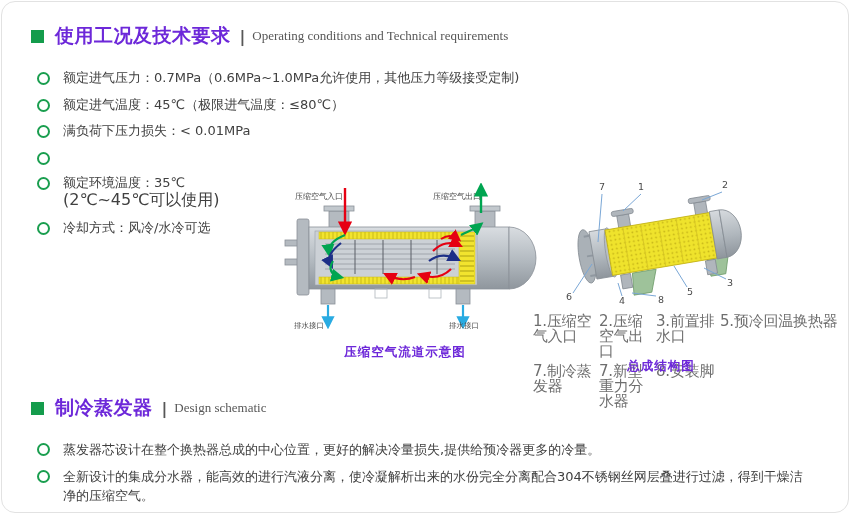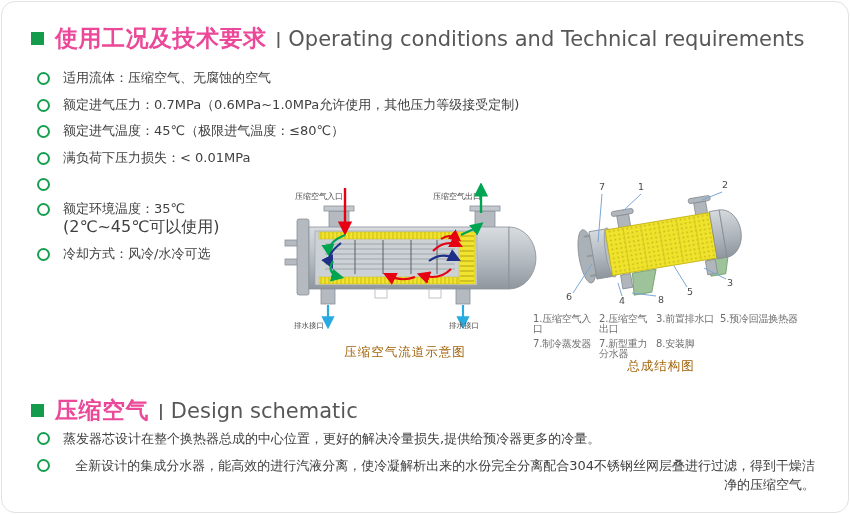--- a/index.html
+++ b/index.html
@@ -9,61 +9,57 @@
     font-family:"DejaVu Sans","Liberation Sans",sans-serif;
     color:#3f3f3f;
   }
   .page-frame{
     position:absolute;inset:1px;border:1px solid #e2e2e2;border-radius:14px;
     pointer-events:none;
   }
   
   .section-header{position:absolute;display:flex;align-items:center;}
   .sq{width:13px;height:13px;background:#149c4c;margin-right:11px;flex:0 0 auto;}
-  .title-zh{font-weight:bold;font-size:23px;color:#ec4899;letter-spacing:.5px;}
+  .title-zh{font-weight:bold;font-size:19px;color:#6d28d9;letter-spacing:.5px;}
   .title-sep{font-size:16px;color:#575757;margin:0 7px 0 9px;font-weight:bold;}
-  .title-en{font-size:21px;color:#575757;}
+  .title-en{font-size:13px;color:#575757;font-family:Liberation Serif, serif;}
   
   .blist{position:absolute;}
   .li{display:flex;align-items:flex-start;margin-bottom:9px;}
   .ring{flex:0 0 auto;width:9px;height:9px;border:2px solid #1a9e4f;border-radius:50%;
         margin:3px 13px 0 0;background:#fff;}
   .li-text{font-size:13px;line-height:17.5px;color:#404040;}
   .nowrap .li-text{white-space:nowrap;}
   .li-sub{font-size:16px;line-height:17.5px;color:#404040;}
   .s2 .li-text{line-height:19.5px;}
   
-  .caption{position:absolute;font-weight:normal;font-size:12.5px;color:#a16207;
+  .caption{position:absolute;font-weight:bold;font-size:12.5px;color:#6d28d9;
            text-align:center;letter-spacing:1px;}
   
   .legend{
     position:absolute;left:533px;top:314px;width:312px;
     display:grid;grid-template-columns:66px 57px 64px 1fr;
-    row-gap:5px;font-size:10px;color:#6e6e6e;letter-spacing:-0.2px;line-height:1;
+    row-gap:5px;font-size:15px;color:#6e6e6e;letter-spacing:-0.2px;line-height:1;
   }
   svg{position:absolute;display:block;}
   svg text{font-family:"DejaVu Sans","Liberation Sans",sans-serif;}
 </style>
 </head>
 <body>
 
 <div class="page-frame"></div>
 
 <div class="section-header" style="left:31px;top:23px;">
   <span class="sq"></span>
   <span class="title-zh">使用工况及技术要求</span>
   <span class="title-sep">|</span>
   <span class="title-en">Operating conditions and Technical requirements</span>
 </div>
 
 <div class="blist nowrap" style="left:37px;top:69px;width:520px;">
-  <div class="li">
-    <span class="ring"></span>
-    <span class="li-text">适用流体：压缩空气、无腐蚀的空气</span>
-  </div>
   <div class="li">
     <span class="ring"></span>
     <span class="li-text">额定进气压力：0.7MPa（0.6MPa~1.0MPa允许使用，其他压力等级接受定制)</span>
   </div>
   <div class="li">
     <span class="ring"></span>
     <span class="li-text">额定进气温度：45℃（极限进气温度：≤80℃）</span>
   </div>
   <div class="li">
     <span class="ring"></span>
@@ -260,26 +256,26 @@
   <span>5.预冷回温换热器</span>
   <span>7.制冷蒸发器</span>
   <span>7.新型重力分水器</span>
   <span>8.安装脚</span>
 </div>
 
 <div class="caption" style="left:556px;top:358px;width:210px;">总成结构图</div>
 
 <div class="section-header" style="left:31px;top:395px;">
   <span class="sq"></span>
-  <span class="title-zh">压缩空气</span>
+  <span class="title-zh">制冷蒸发器</span>
   <span class="title-sep">|</span>
   <span class="title-en">Design schematic</span>
 </div>
 
-<div class="blist s2" style="left:37px;top:429px;width:778px;text-align:right;">
+<div class="blist s2" style="left:37px;top:440px;width:778px;">
   <div class="li" style="margin-bottom:7px;">
     <span class="ring"></span>
     <span class="li-text">蒸发器芯设计在整个换热器总成的中心位置，更好的解决冷量损失,提供给预冷器更多的冷量。</span>
   </div>
   <div class="li">
     <span class="ring"></span>
     <span class="li-text">全新设计的集成分水器，能高效的进行汽液分离，使冷凝解析出来的水份完全分离配合304不锈钢丝网层叠进行过滤，得到干燥洁净的压缩空气。</span>
   </div>
 </div>
 

